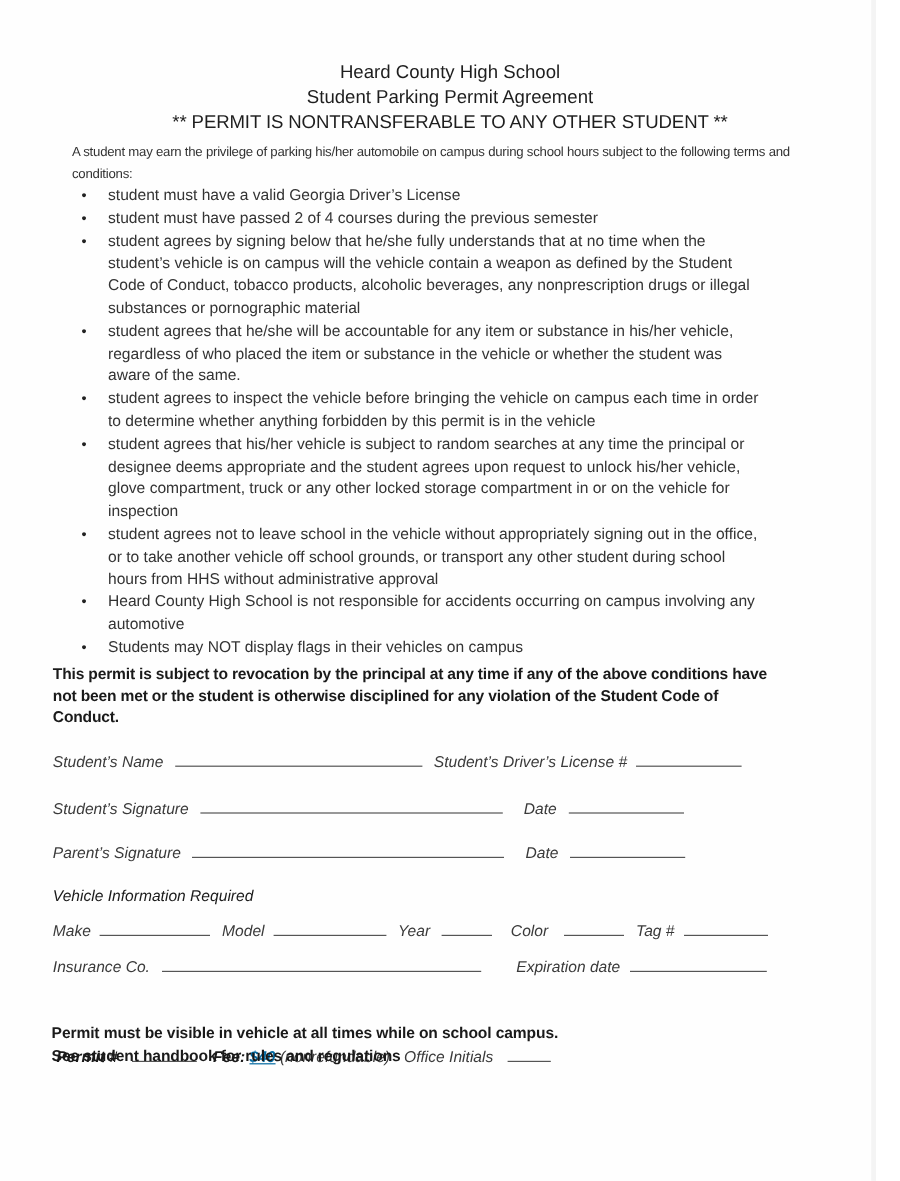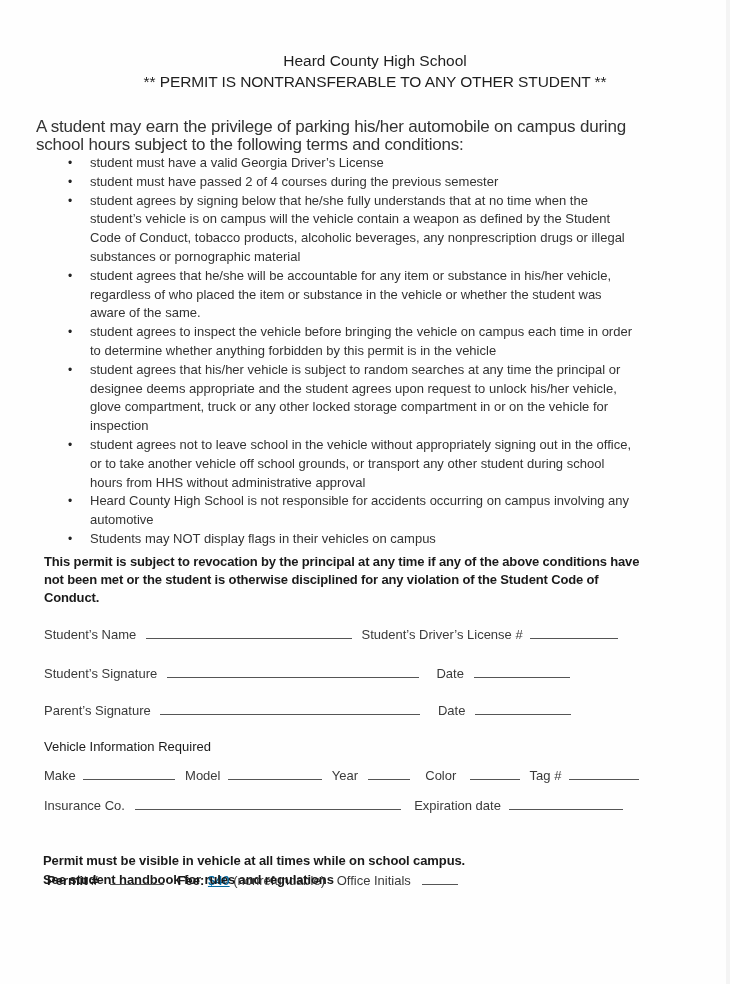--- a/index.html
+++ b/index.html
@@ -5,41 +5,42 @@
     html, body { margin: 0; padding: 0; }
     body {
       width: 750px; height: 984px; background: #ffffff; position: relative; overflow: hidden;
       font-family: "Liberation Sans", sans-serif; color: #2a2a2a;
     }
     .page { position: absolute; left: 0; top: 0; width: 730px; height: 984px; background: #fefefe; }
     .right-edge { position: absolute; right: 0; top: 0; width: 4px; height: 984px; background: #f4f4f4; }
     .titles { position: absolute; top: 50px; left: 0; width: 750px; text-align: center; color: #1e1e1e; }
     .t1, .t2 { font-size: 15.5px; line-height: 21px; }
     .t3 { font-size: 15.5px; line-height: 21px; letter-spacing: -0.1px; }
-    .intro { position: absolute; left: 36px; top: 118px; width: 600px; font-size: 17px; line-height: 18px; color: #333; letter-spacing: -0.2px; }
+    .intro { position: absolute; left: 60px; top: 118px; width: 600px; font-size: 11px; line-height: 18px; color: #333; letter-spacing: -0.2px; }
     ul.terms { position: absolute; left: 48px; top: 154px; width: 590px; margin: 0; padding: 0; list-style: none; font-size: 13px; line-height: 18.8px; color: #333; }
     ul.terms li { position: relative; padding-left: 42px; }
     ul.terms li .bullet { position: absolute; left: 20px; top: 0; font-size: 12px; color: #222; }
     .revocation { position: absolute; left: 44px; top: 553px; width: 600px; font-size: 13px; line-height: 18px; color: #1a1a1a; font-weight: bold; letter-spacing: -0.15px; }
-    .form-row { position: absolute; left: 44px; font-size: 13px; color: #3a3a3a; white-space: nowrap; }
+    .form-row { position: absolute; left: 44px; font-size: 13px; color: #3a3a3a; white-space: nowrap; font-style: italic; }
     .blank { display: inline-block; border-bottom: 1px solid #555; height: 12px; vertical-align: baseline; margin: 0 6px 0 6px; }
     .label { display: inline-block; }
     .bold-dark { color: #1a1a1a; font-weight: bold; }
     .semi { color: #1a1a1a; }
     .fee-value { text-decoration: underline; font-weight: bold; color: #0369a1; }
     .footer-note { position: absolute; left: 43px; font-size: 13px; line-height: 18.5px; color: #1a1a1a; font-weight: bold; letter-spacing: -0.1px; text-align: center; }
   </style>
 </head>
 <body>
 
 <div class="page">
   <div class="right-edge"></div>
 
   <div class="titles">
     <div class="t1">Heard County High School</div>
+    <div class="t2">Student Parking Permit Agreement</div>
     <div class="t3">** PERMIT IS NONTRANSFERABLE TO ANY OTHER STUDENT **</div>
   </div>
 
   <div class="intro">A student may earn the privilege of parking his/her automobile on campus during school hours subject to the following terms and conditions:</div>
 
   <ul class="terms">
     <li><span class="bullet">•</span><span>student must have a valid Georgia Driver’s License</span></li>
     <li><span class="bullet">•</span><span>student must have passed 2 of 4 courses during the previous semester</span></li>
     <li><span class="bullet">•</span><span>student agrees by signing below that he/she fully understands that at no time when the student’s vehicle is on campus will the vehicle contain a weapon as defined by the Student Code of Conduct, tobacco products, alcoholic beverages, any nonprescription drugs or illegal substances or pornographic material</span></li>
     <li><span class="bullet">•</span><span>student agrees that he/she will be accountable for any item or substance in his/her vehicle, regardless of who placed the item or substance in the vehicle or whether the student was aware of the same.</span></li>
@@ -84,21 +85,21 @@
     <span class="blank" style="width:42px;margin-right:12px;"></span>
     <span class="label">Color</span>
     <span class="blank" style="width:50px;margin-left:10px;"></span>
     <span class="label">Tag #</span>
     <span class="blank" style="width:70px;margin-left:4px;"></span>
   </div>
 
   <div class="form-row" style="top:797px;">
     <span class="label">Insurance Co.</span>
     <span class="blank" style="width:266px;"></span>
-    <span class="label" style="margin-left:4px;">Expiration date</span>
+    <span class="label" style="margin-left:20px;">Expiration date</span>
     <span class="blank" style="width:114px;margin-left:4px;"></span>
   </div>
 
   <div class="form-row" style="top:825px;left:47px;">
     <span class="label bold-dark">Permit #</span>
     <span class="blank" style="width:54px;margin-left:8px;margin-right:10px;"></span>
     <span class="label bold-dark">Fee:</span>
     <span class="fee-value">$40</span>
     <span class="label">(nonrefundable)</span>
     <span class="label" style="margin-left:8px;margin-top:48px;">Office Initials</span>

